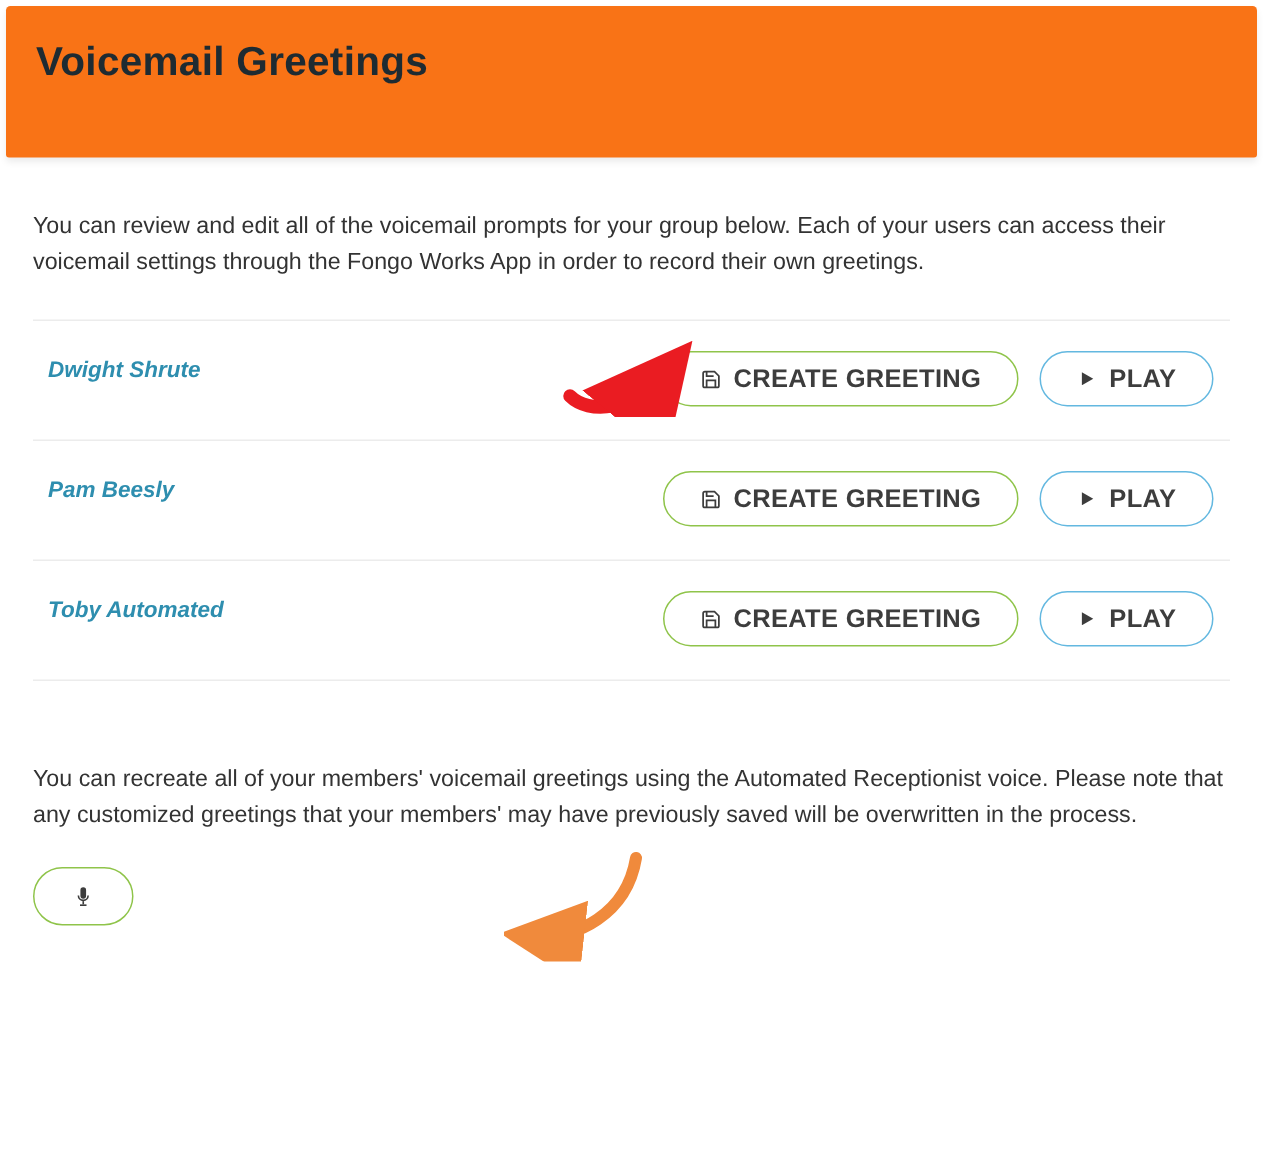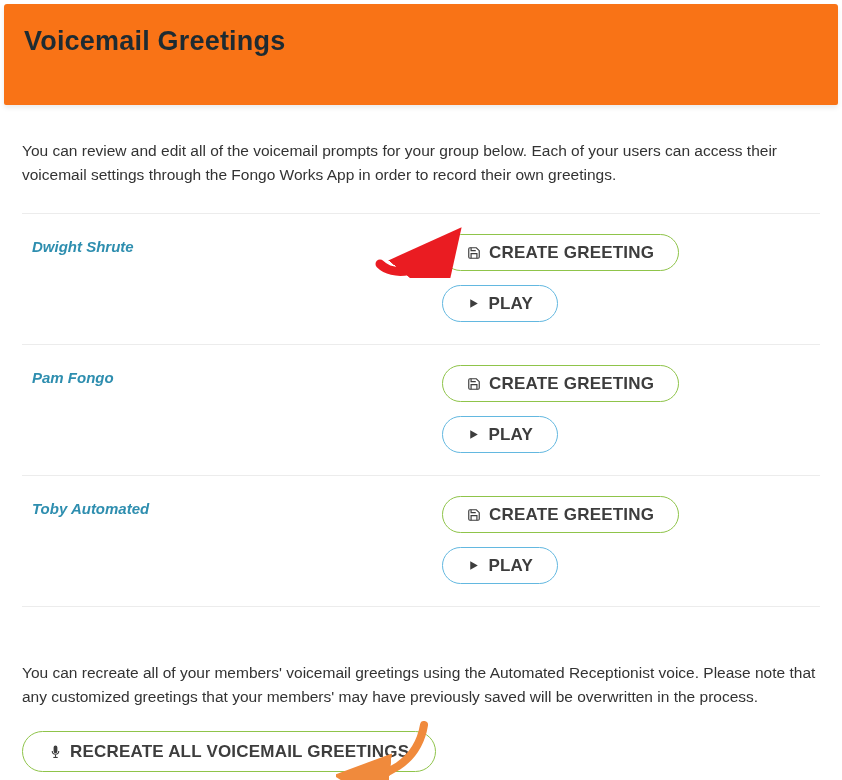--- a/index.html
+++ b/index.html
@@ -47,21 +47,21 @@
     padding: 4px 0 0 10px;
   }
   .name-cell span {
     color: #2e8eaf;
     font-weight: 600;
     font-size: 15px;
     font-style: italic;
   }
   .btn-cell {
     display: flex;
-    flex-direction: column;
+    flex-direction: row;
     gap: 14px;
     align-items: flex-start;
   }
   .btn {
     display: inline-flex;
     align-items: center;
     gap: 8px;
     border-radius: 999px;
     padding: 9px 24px;
     font-family: "Arial Narrow", Arial, sans-serif;
@@ -136,21 +136,21 @@
             <svg width="13" height="13" viewBox="0 0 24 24" fill="#3d3d3d">
               <polygon points="6 4 20 12 6 20"></polygon>
             </svg>
             <span>PLAY</span>
           </button>
         </div>
       </div>
 
       <div class="row">
         <div class="name-cell">
-          <span>Pam Fongo</span>
+          <span>Pam Beesly</span>
         </div>
         <div class="btn-cell">
           <button class="btn green">
             <svg width="14" height="14" viewBox="0 0 24 24" fill="none" stroke="#3d3d3d" stroke-width="2">
               <path d="M19 21H5a2 2 0 0 1-2-2V5a2 2 0 0 1 2-2h11l5 5v11a2 2 0 0 1-2 2z"></path>
               <polyline points="17 21 17 13 7 13 7 21"></polyline>
                 <polyline points="7 3 7 8 15 8"></polyline>
             </svg>
             <span>CREATE GREETING</span>
           </button>
@@ -190,21 +190,20 @@
 
   <div class="foot">
     <p class="desc">You can recreate all of your members' voicemail greetings using the Automated Receptionist voice. Please note that any customized greetings that your members' may have previously saved will be overwritten in the process.</p>
     <button class="btn big">
       <svg width="13" height="15" viewBox="0 0 24 24" fill="#3d3d3d">
         <path d="M12 1a3.5 3.5 0 0 0-3.5 3.5v7a3.5 3.5 0 0 0 7 0v-7A3.5 3.5 0 0 0 12 1z"></path>
         <path d="M5 11a7 7 0 0 0 14 0h-2a5 5 0 0 1-10 0H5z"></path>
         <rect x="11" y="18" width="2" height="4"></rect>
           <rect x="8" y="22" width="8" height="2"></rect>
       </svg>
-      <span>RECREATE ALL VOICEMAIL GREETINGS</span>
     </button>
     <svg class="arrow-orange" viewBox="0 0 98 80">
       <defs>
         <marker id="ah-or" viewBox="0 0 10 10" refX="7" refY="5" markerWidth="7" markerHeight="7" orient="auto-start-reverse">
           <path d="M0 0 L10 5 L0 10 Z" fill="#f08a3c"></path>
         </marker>
       </defs>
       <path d="M88 8 C 82 44, 50 64, 14 60" fill="none" stroke="#f08a3c" stroke-width="8" stroke-linecap="round" marker-end="url(#ah-or)"></path>
     </svg>
   </div>

